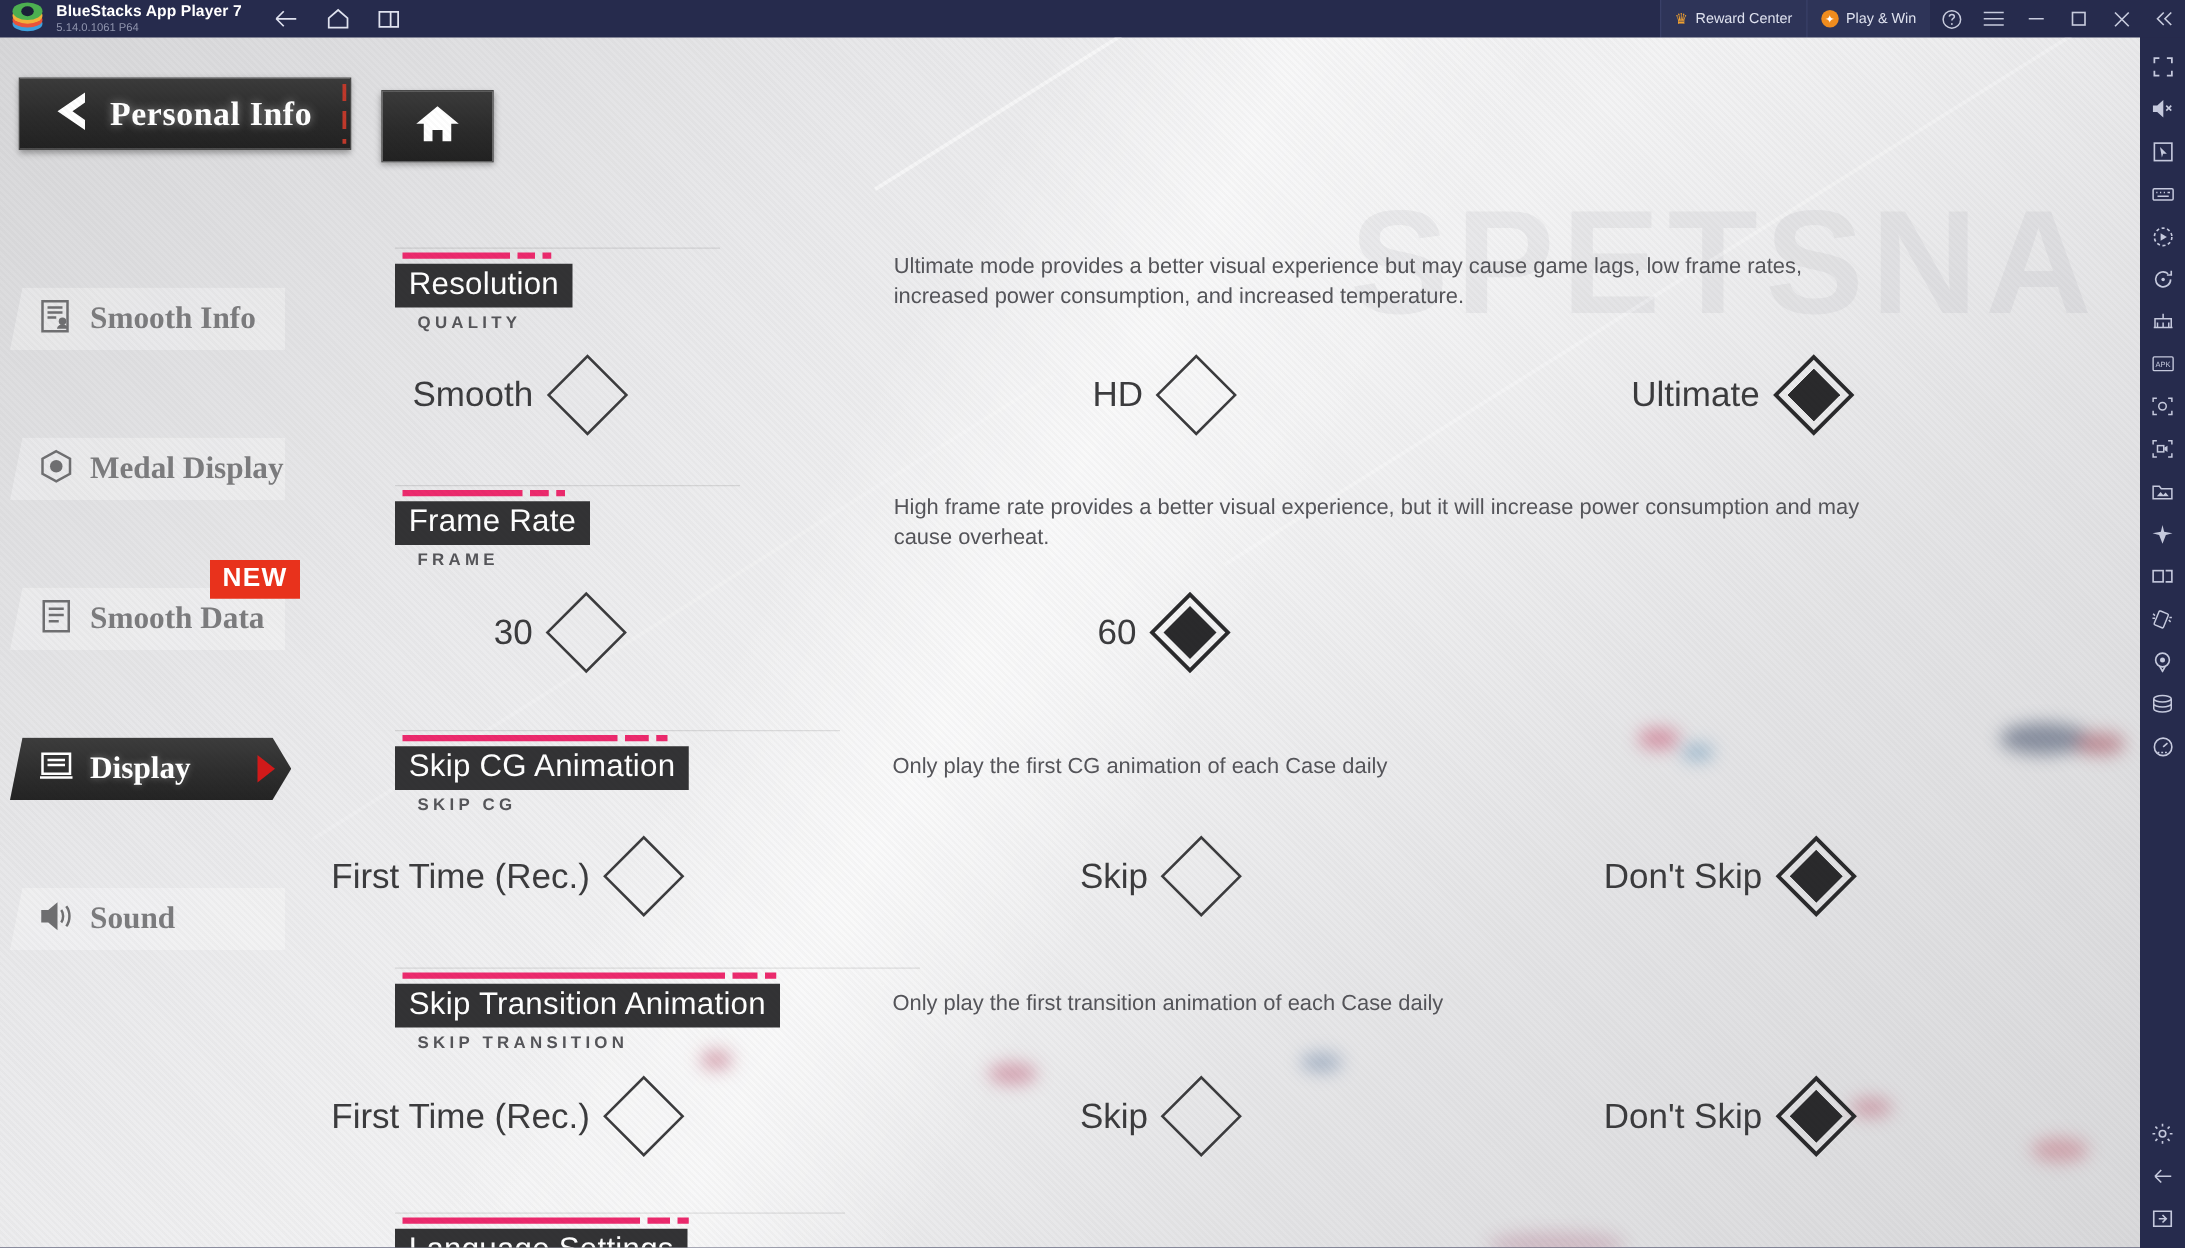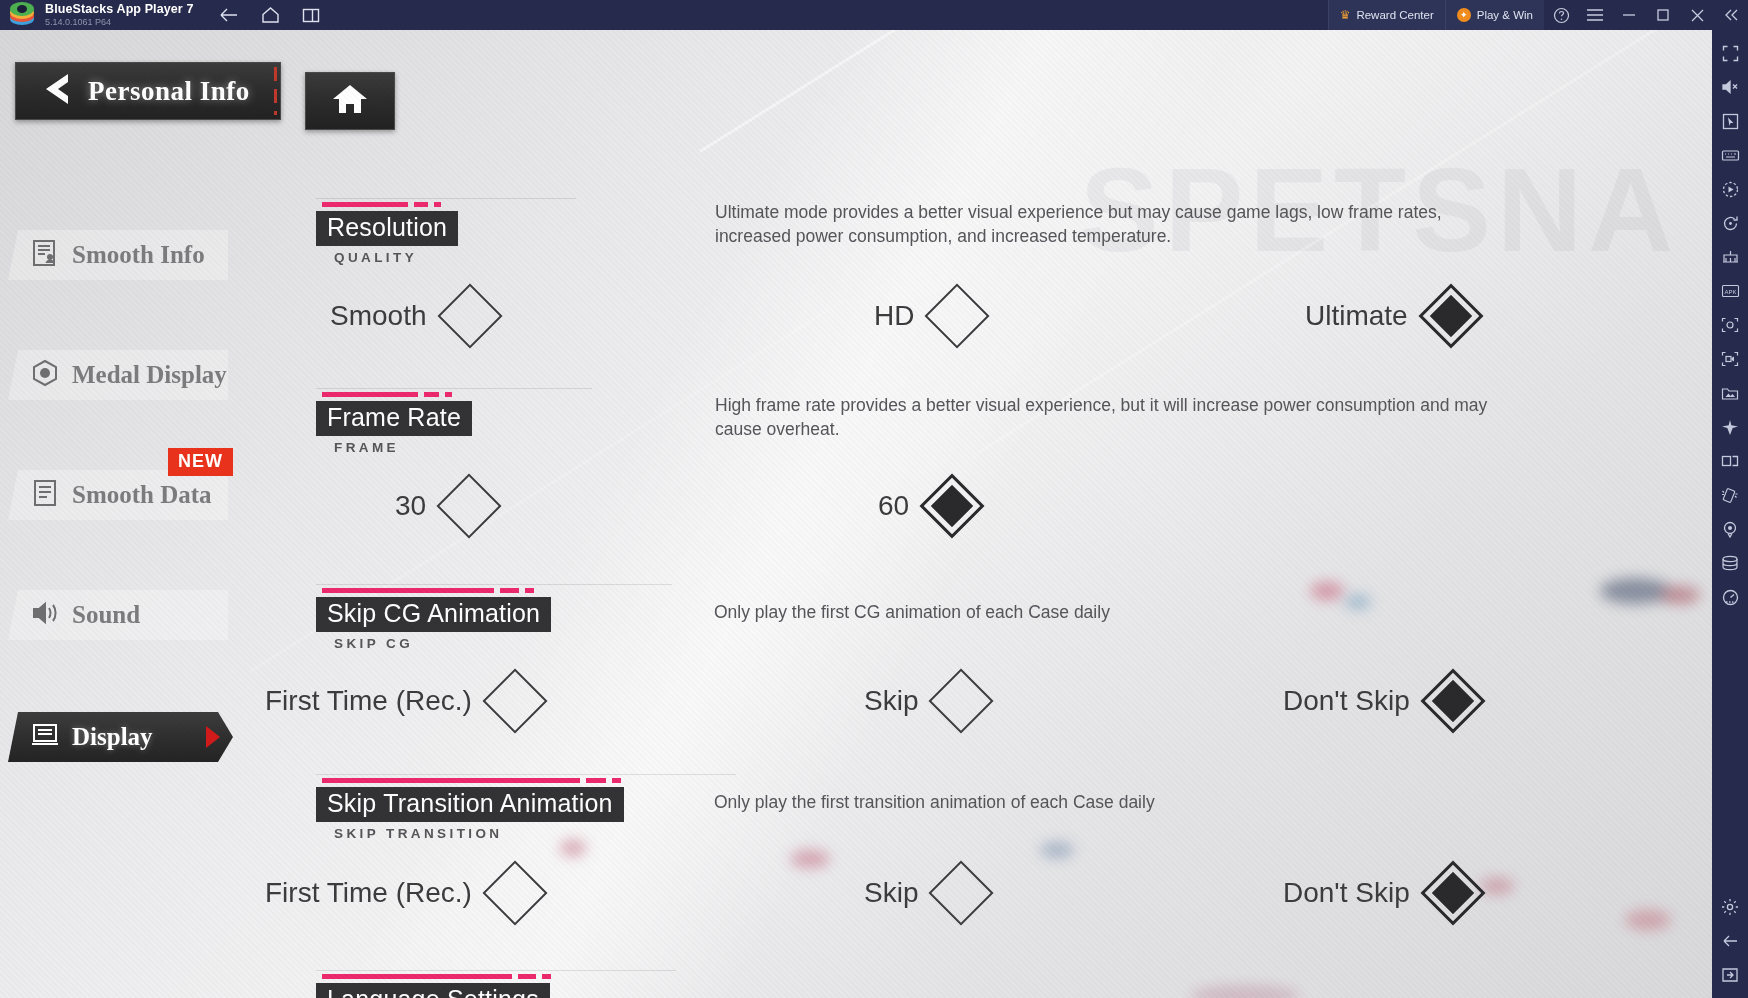--- a/index.html
+++ b/index.html
@@ -153,21 +153,21 @@
   .nav-item.active .lbl { color: #fff; text-shadow: 0 0 6px rgba(255,255,255,.35); }
   .nav-item.active .arrow {
     position: absolute; left: 206px; z-index: 3;
     width: 0; height: 0;
     border-top: 11px solid transparent; border-bottom: 11px solid transparent;
     border-left: 14px solid #d11a1a;
   }
   .badge-new {
     position: absolute; left: 168px; top: -22px; z-index: 5;
     background: #e8321c; color: #fff;
-    font-size: 18px; font-weight: bold; letter-spacing: 1px;
+    font-size: 21px; font-weight: bold; letter-spacing: 1px;
     padding: 3px 10px 4px;
   }
 
   
   .srow { position: absolute; left: 0; width: 1712px; }
   .sep { position: absolute; height: 1px; background: rgba(0,0,0,.10); }
   .sect-head { position: absolute; }
   .sect-dash { display: flex; align-items: center; gap: 6px; height: 5px; margin-left: 6px; }
   .sect-dash i { display: block; height: 5px; background: #ec2a6d; }
   .sect-title {
@@ -357,42 +357,42 @@
       <span class="ico">
         <svg width="30" height="30" viewBox="0 0 30 30" fill="none" stroke="currentColor" stroke-width="2">
           <rect x="5" y="3" width="20" height="24"></rect>
           <path d="M9 9h12M9 14h12M9 19h8"></path>
         </svg>
       </span>
       <span class="lbl">Smooth Data</span>
       <span class="badge-new">NEW</span>
     </div>
 
-    <div class="nav-item">
-      <span class="slab"></span>
-      <span class="ico">
-        <svg width="30" height="30" viewBox="0 0 30 30" fill="none" stroke="currentColor" stroke-width="2">
-          <path d="M4 11h5l6-5v18l-6-5H4z" fill="currentColor"></path>
-          <path d="M19 10c2 2.6 2 7.4 0 10M23 7c3.4 4.2 3.4 11.8 0 16"></path>
-        </svg>
-      </span>
-      <span class="lbl">Sound</span>
-    </div>
-
     <div class="nav-item active" style="margin-bottom:70px;">
       <span class="slab"></span>
       <span class="arrow"></span>
       <span class="ico">
         <svg width="30" height="30" viewBox="0 0 30 30" fill="none" stroke="currentColor" stroke-width="2">
           <rect x="4" y="5" width="22" height="16"></rect>
           <path d="M8 10h14M8 14h14M2 24h26"></path>
         </svg>
       </span>
       <span class="lbl">Display</span>
     </div>
+
+    <div class="nav-item">
+      <span class="slab"></span>
+      <span class="ico">
+        <svg width="30" height="30" viewBox="0 0 30 30" fill="none" stroke="currentColor" stroke-width="2">
+          <path d="M4 11h5l6-5v18l-6-5H4z" fill="currentColor"></path>
+          <path d="M19 10c2 2.6 2 7.4 0 10M23 7c3.4 4.2 3.4 11.8 0 16"></path>
+        </svg>
+      </span>
+      <span class="lbl">Sound</span>
+    </div>
   </div>
 
   <div class="srow">
     <div class="sep" style="left:316px; top:168px; width:260px;"></div>
     <div class="sect-head" style="left:316px; top:172px;">
       <div class="sect-dash">
         <i style="width:86px"></i>
           <i style="width:14px"></i>
           <i style="width:7px"></i>
       </div>

